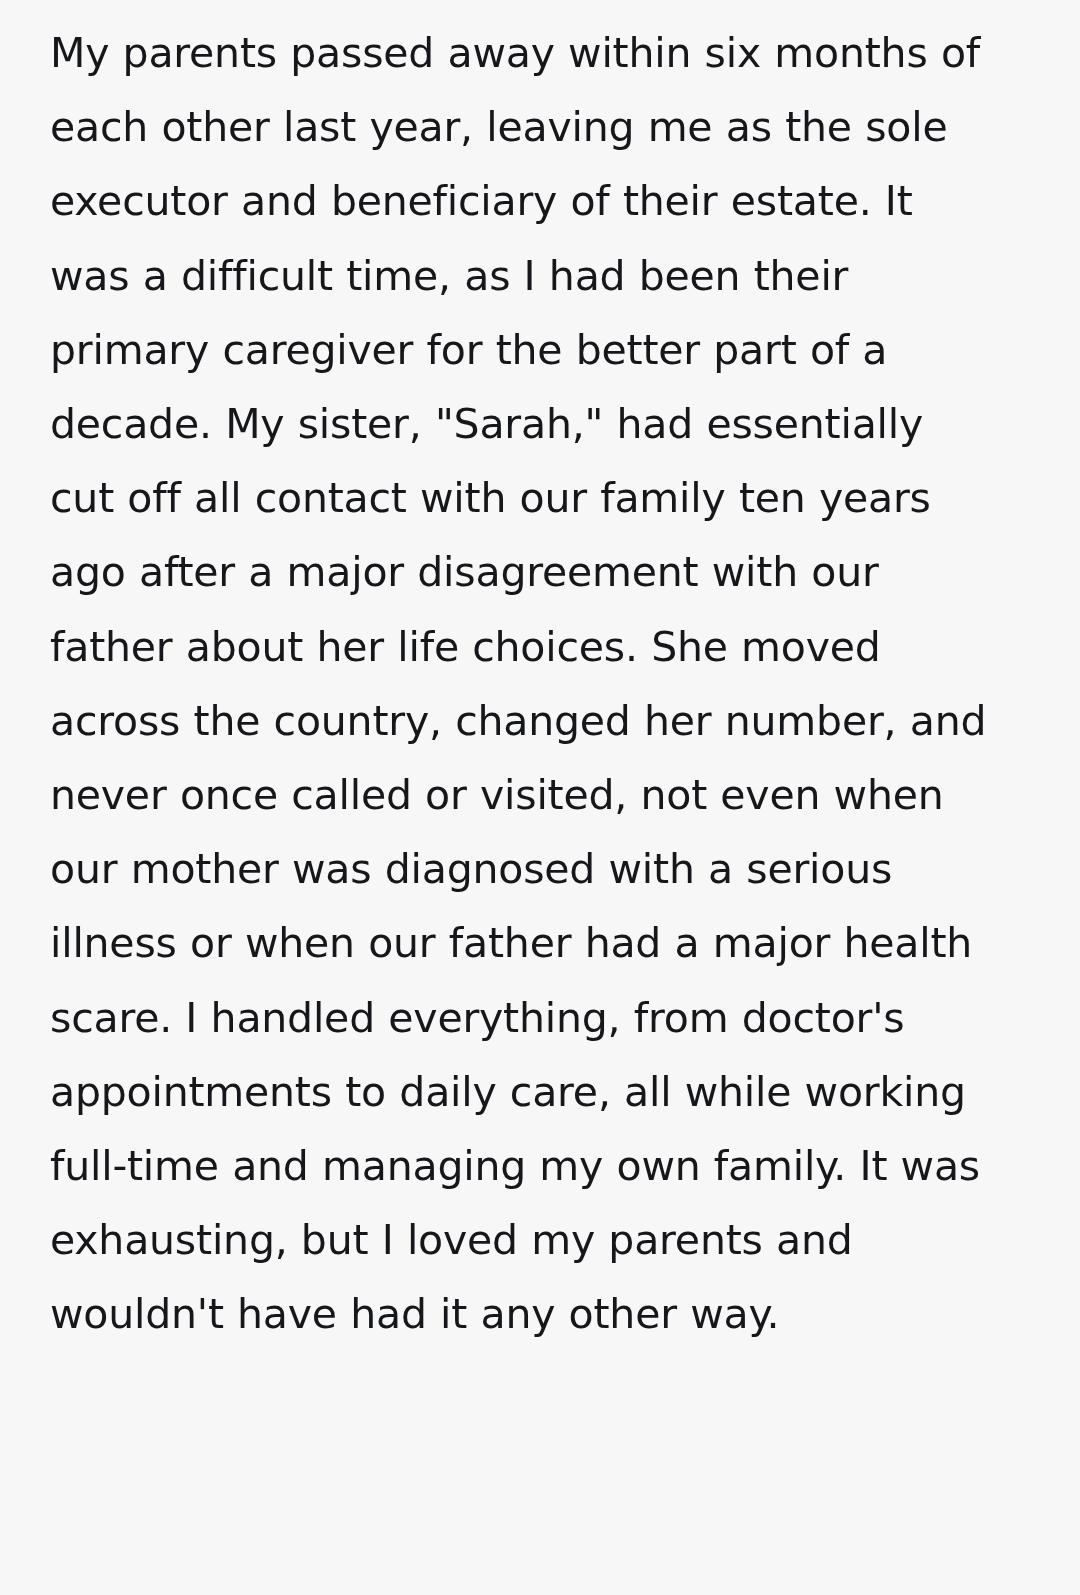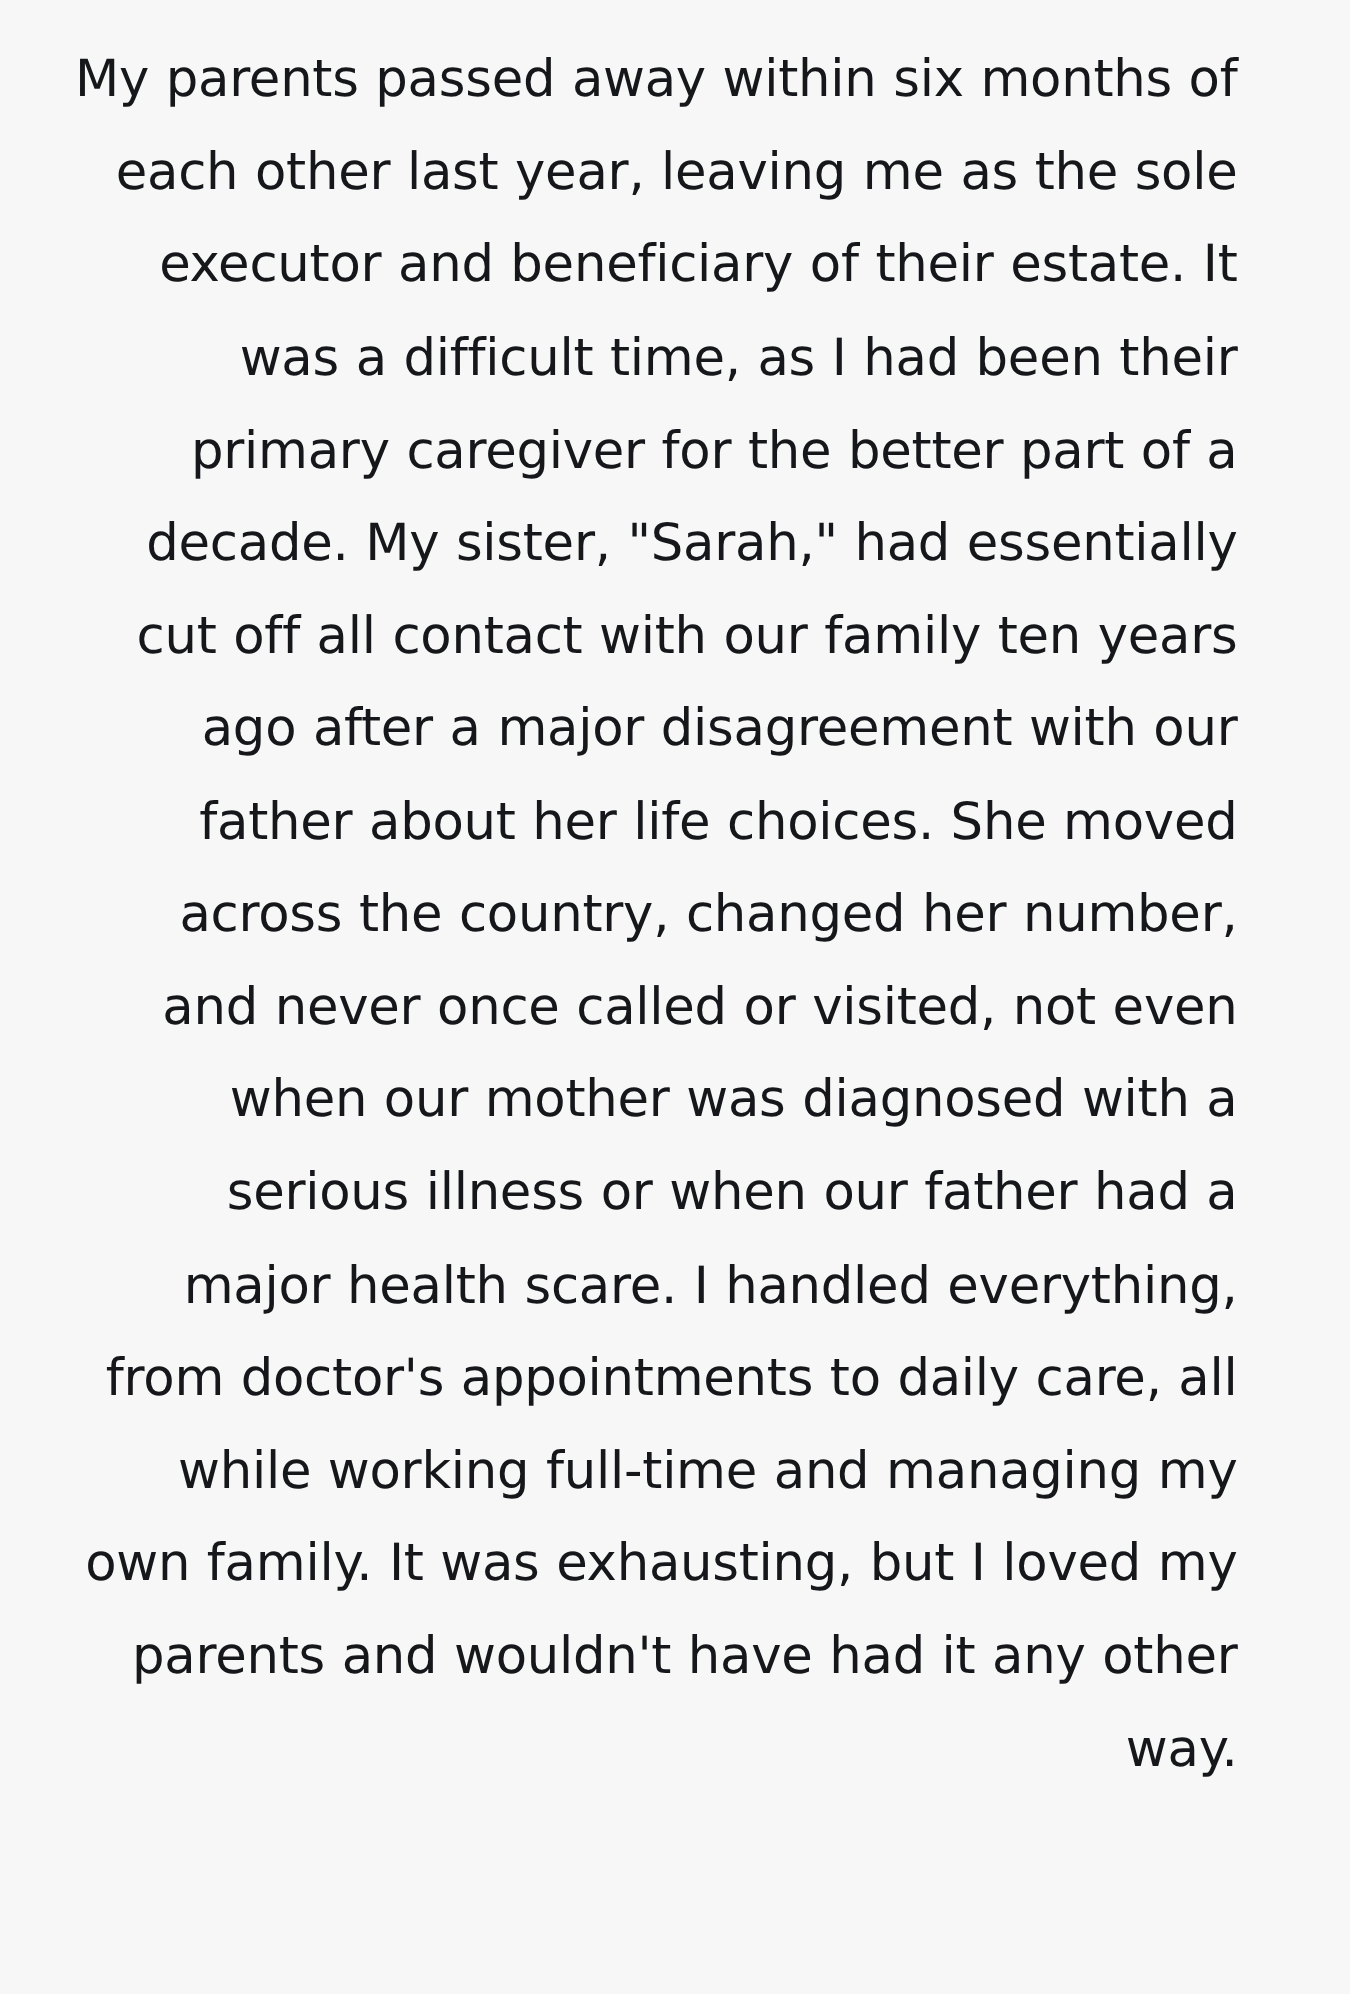--- a/index.html
+++ b/index.html
@@ -13,28 +13,28 @@
     font-family: "DejaVu Sans", sans-serif;
   }
   .page {
     box-sizing: border-box;
     width: 1080px;
     min-height: 1595px;
     background: #f7f7f7;
     padding: 14px 78px 20px 48px;
   }
   .story-text {
-    margin: 12px;
+    margin: 2px;
     color: #15171a;
     font-family: "DejaVu Sans", sans-serif;
     font-size: 41px;
     line-height: 1.81;
     font-weight: 400;
     letter-spacing: -0.2px;
-    text-align: right;
+    text-align: left;
     word-spacing: 0.5px;
   }
 </style>
 </head>
 <body>
 
 <div class="page">
   <p class="story-text">My parents passed away within six months of each other last year, leaving me as the sole executor and beneficiary of their estate. It was a difficult time, as I had been their primary caregiver for the better part of a decade. My sister, "Sarah," had essentially cut off all contact with our family ten years ago after a major disagreement with our father about her life choices. She moved across the country, changed her number, and never once called or visited, not even when our mother was diagnosed with a serious illness or when our father had a major health scare. I handled everything, from doctor's appointments to daily care, all while working full-time and managing my own family. It was exhausting, but I loved my parents and wouldn't have had it any other way.</p>
 </div>
 

